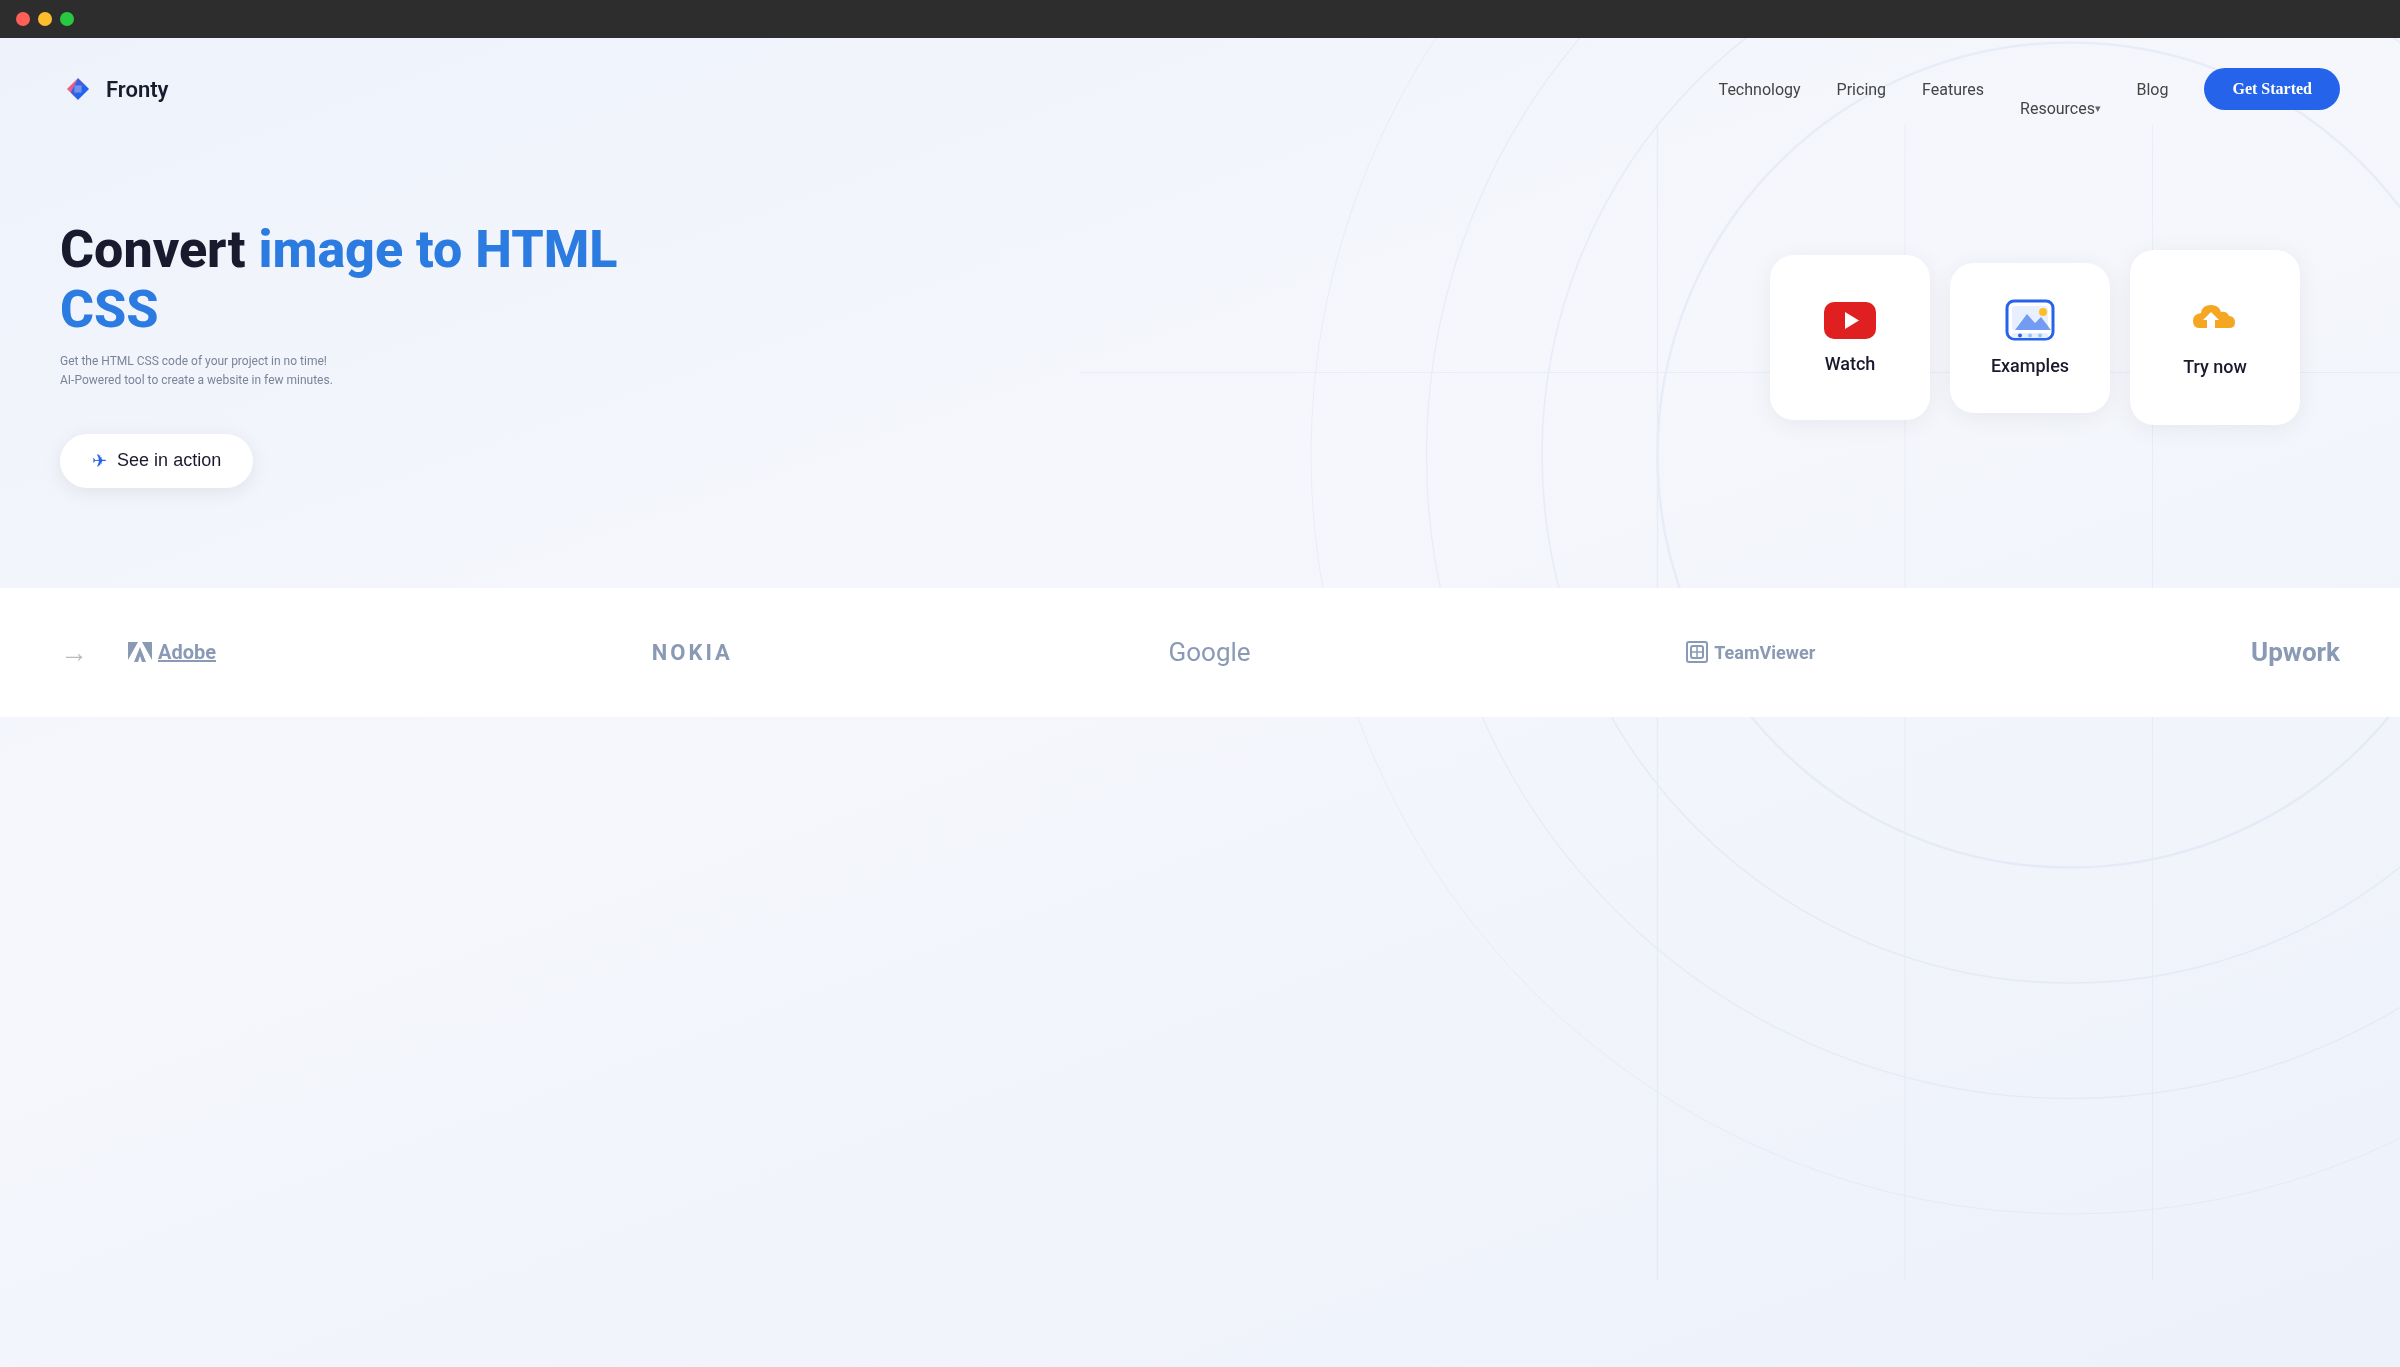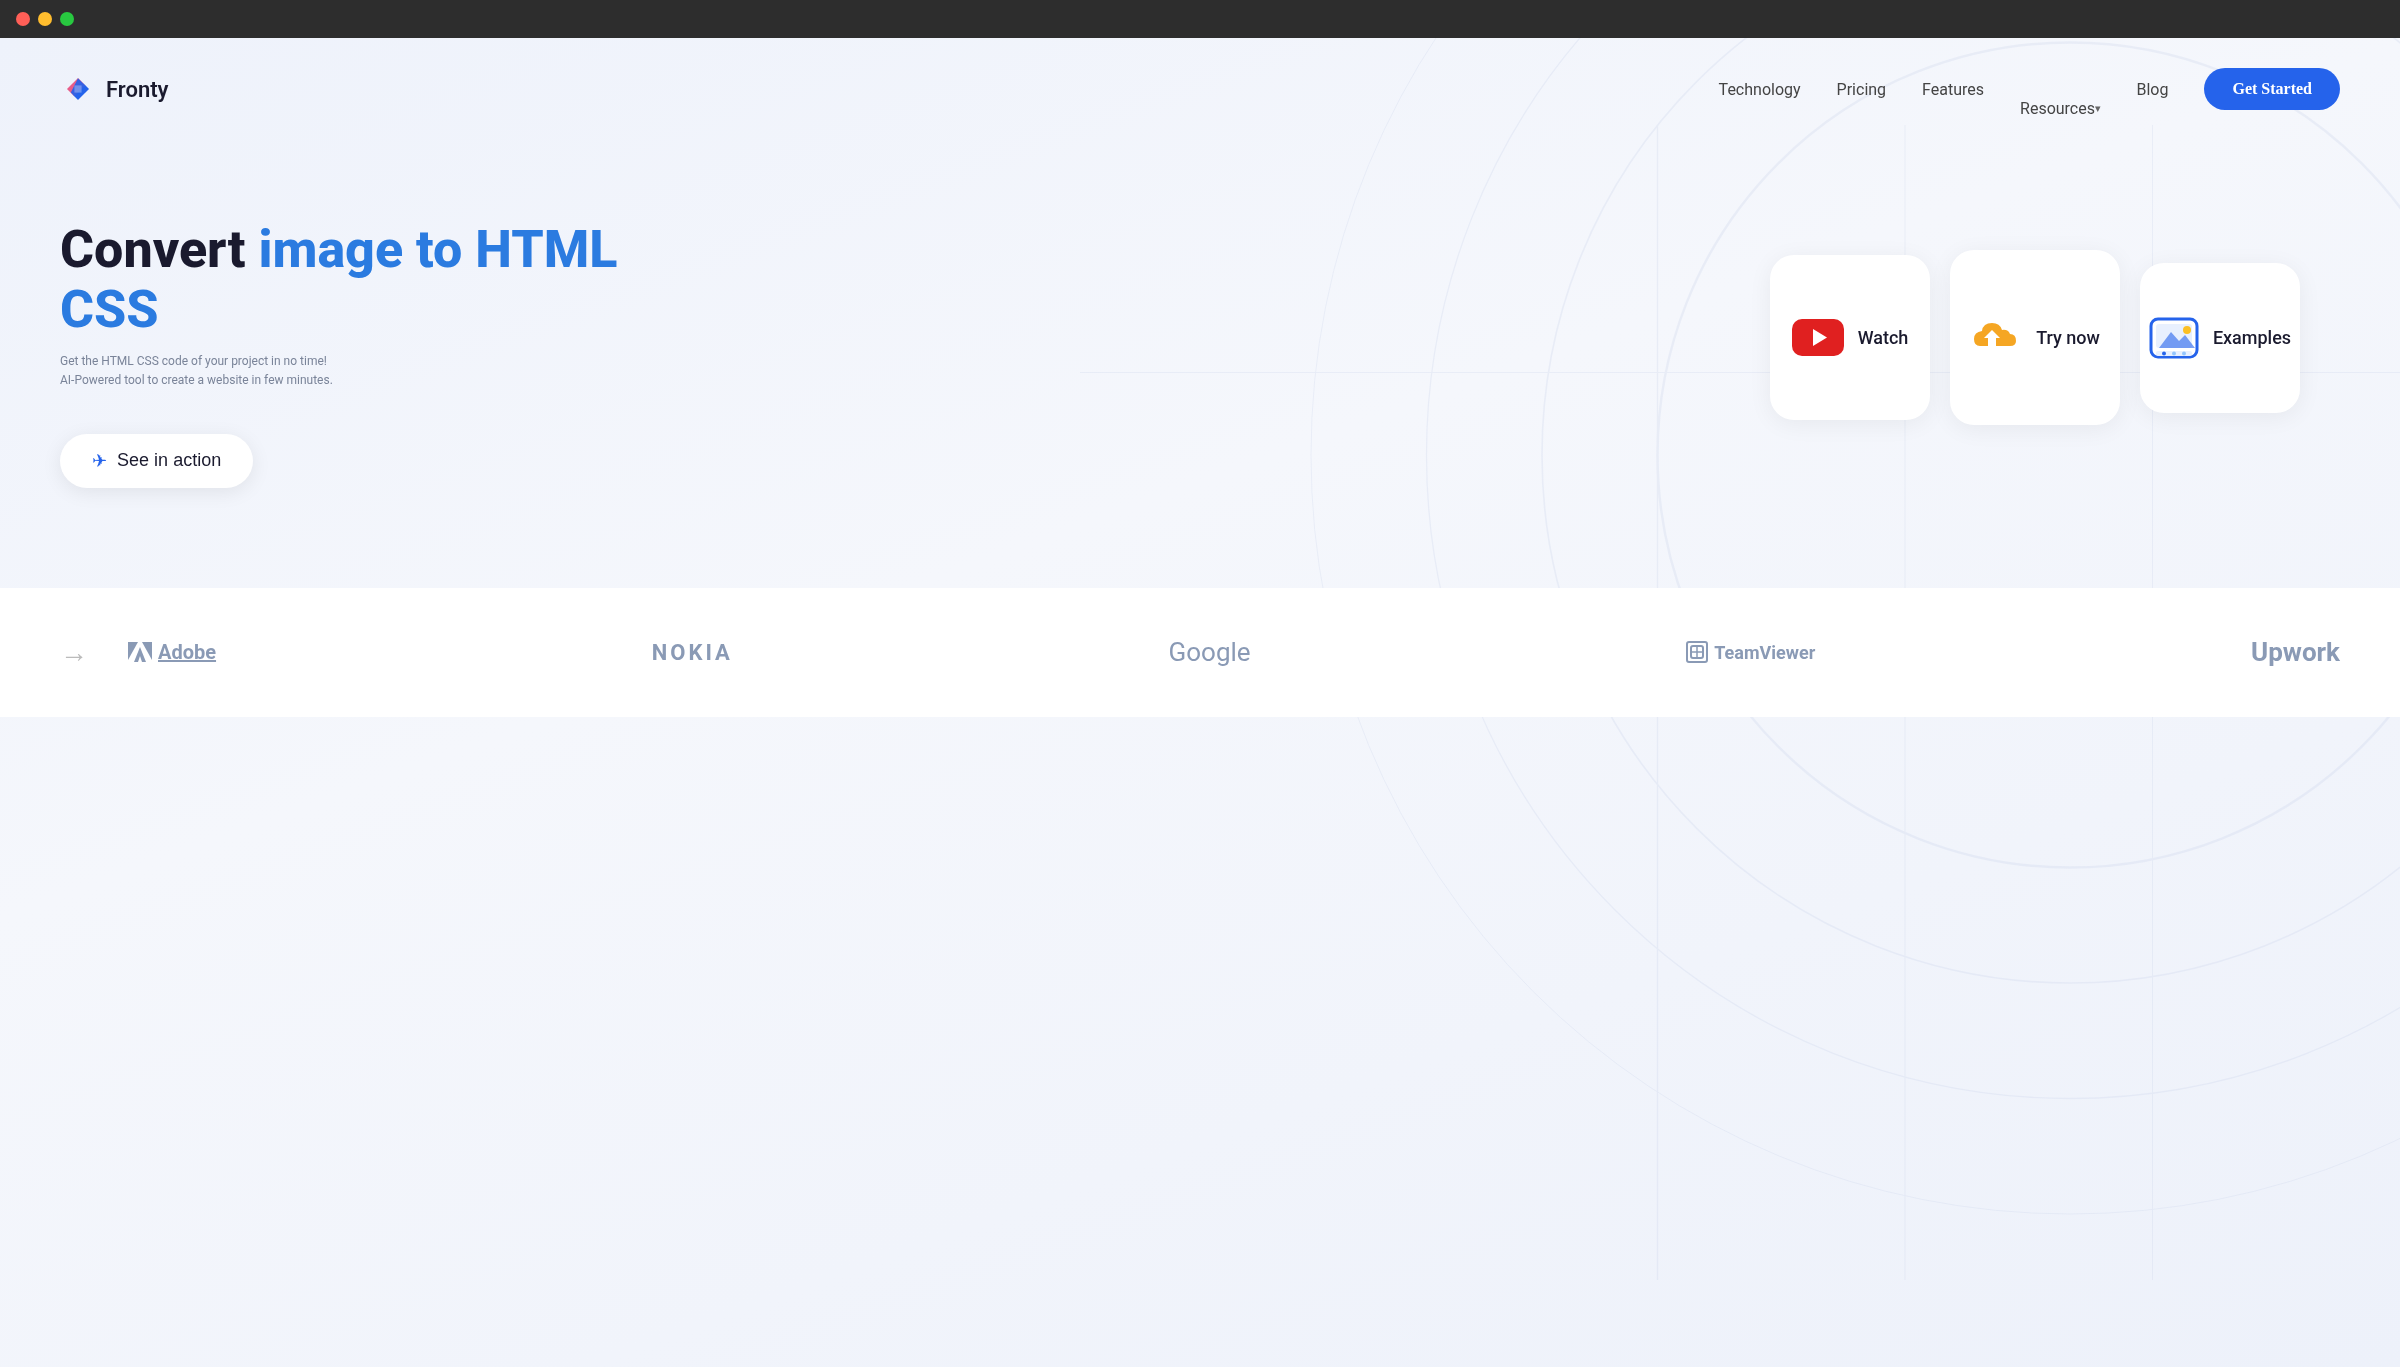--- a/index.html
+++ b/index.html
@@ -183,21 +183,21 @@
       align-items: center;
       gap: 20px;
       padding-top: 50px;
       padding-right: 40px;
     }
 
     .action-card {
       background: white;
       border-radius: 24px;
       display: flex;
-      flex-direction: row;
+      flex-direction: column;
       align-items: center;
       justify-content: center;
       cursor: pointer;
       box-shadow: 0 4px 24px rgba(0,0,0,0.06);
       transition: transform 0.2s;
     }
 
     .card-watch {
       width: 160px;
       height: 165px;
@@ -372,47 +372,47 @@
     <div class="hero-right">
 
       <div class="action-card card-watch">
         <svg class="youtube-icon" viewBox="0 0 52 37" xmlns="http://www.w3.org/2000/svg">
           <rect x="0" y="0" width="52" height="37" rx="10" fill="#e02020"></rect>
           <polygon points="21,10 21,27 35,18.5" fill="white"></polygon>
         </svg>
         <span class="card-label">Watch</span>
       </div>
 
-      <div class="action-card card-try">
-        <svg class="upload-icon" viewBox="0 0 52 44" xmlns="http://www.w3.org/2000/svg">
-
-          <path d="M10 30 Q4 30 4 23 Q4 16 12 15 Q13 7 22 7 Q30 7 32 14 Q38 13 40 18 Q46 18 46 25 Q46 30 40 30 Z" fill="#f5a623"></path>
-
-          <polygon points="22,14 30,22 26,22 26,32 18,32 18,22 14,22" fill="white"></polygon>
-        </svg>
-        <span class="card-label">Try now</span>
-      </div>
-
       <div class="action-card card-examples">
         <svg class="gallery-icon" viewBox="0 0 50 42" xmlns="http://www.w3.org/2000/svg">
           <rect x="2" y="2" width="46" height="38" rx="7" fill="none" stroke="#2563eb" stroke-width="3"></rect>
 
           <rect x="7" y="7" width="36" height="24" rx="3" fill="#e8f0fe"></rect>
 
           <circle cx="38" cy="13" r="4" fill="#fbbf24"></circle>
 
           <polygon points="10,31 22,15 30,24 36,18 46,31" fill="#2563eb" opacity="0.6"></polygon>
 
           <rect x="7" y="34" width="36" height="5" rx="2" fill="#e8f0fe"></rect>
 
           <circle cx="15" cy="36.5" r="2" fill="#2563eb"></circle>
           <circle cx="25" cy="36.5" r="2" fill="#93c5fd"></circle>
           <circle cx="35" cy="36.5" r="2" fill="#93c5fd"></circle>
         </svg>
         <span class="card-label">Examples</span>
+      </div>
+
+      <div class="action-card card-try">
+        <svg class="upload-icon" viewBox="0 0 52 44" xmlns="http://www.w3.org/2000/svg">
+
+          <path d="M10 30 Q4 30 4 23 Q4 16 12 15 Q13 7 22 7 Q30 7 32 14 Q38 13 40 18 Q46 18 46 25 Q46 30 40 30 Z" fill="#f5a623"></path>
+
+          <polygon points="22,14 30,22 26,22 26,32 18,32 18,22 14,22" fill="white"></polygon>
+        </svg>
+        <span class="card-label">Try now</span>
       </div>
     </div>
   </section>
 
   <div class="partners-section">
     <div class="arrow-indicator">→</div>
     <div class="partners-logos">
 
       <div class="partner-logo partner-logo-adobe">
         <svg width="24" height="24" viewBox="0 0 24 24">

